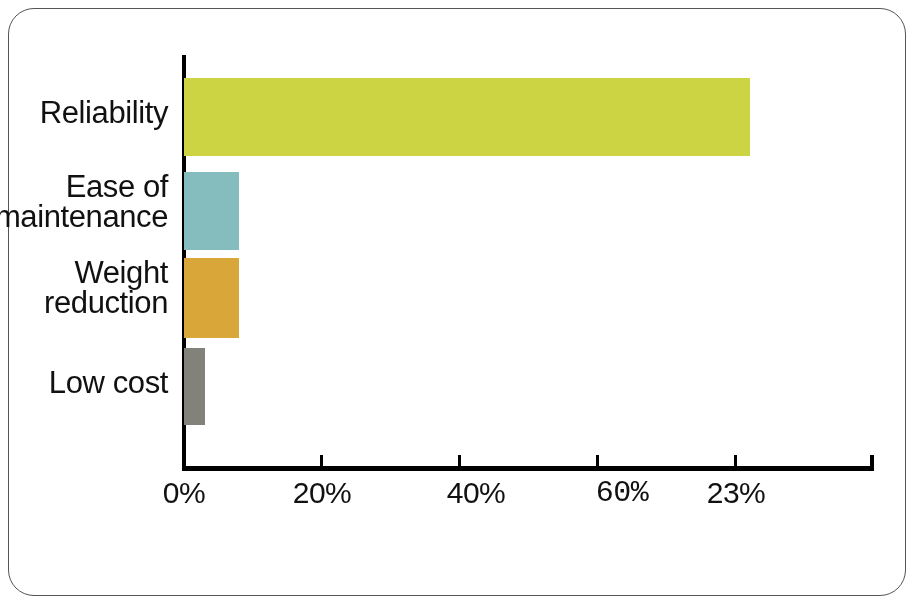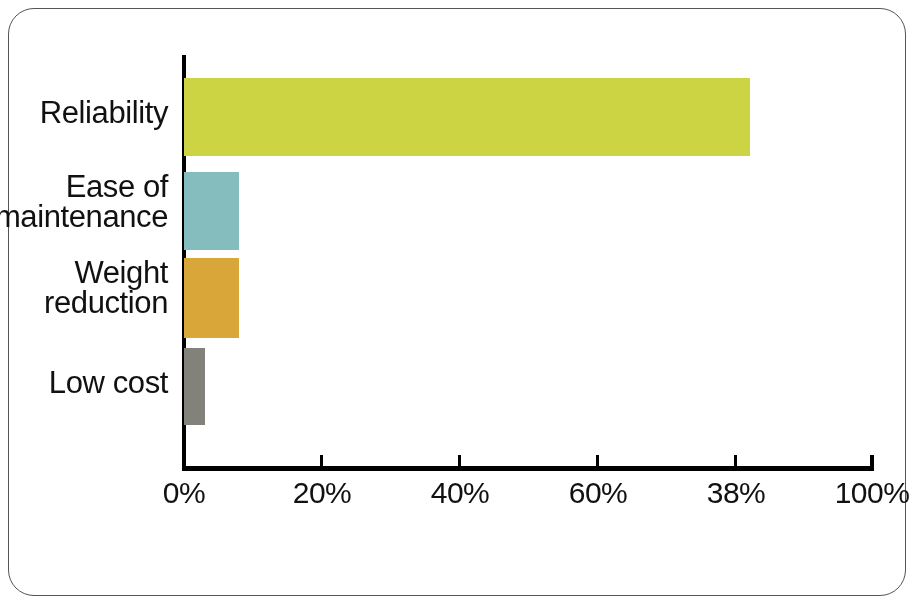--- a/index.html
+++ b/index.html
@@ -109,24 +109,23 @@
   <div class="x-axis-cap" style="left:182px;"></div>
   <div class="x-axis-cap" style="left:870px;"></div>
 
   <div class="tick" style="left:320px;"></div>
   <div class="tick" style="left:458px;"></div>
   <div class="tick" style="left:596px;"></div>
   <div class="tick" style="left:734px;"></div>
 
   <div class="tick-label" style="left:184px;">0%</div>
   <div class="tick-label" style="left:322px;text-align:center;">20%</div>
-  <div class="tick-label" style="left:460px;">40%</div>
-  <div class="tick-label" style="left:598px;">60%</div>
-  <div class="tick-label" style="left:736px;">38%</div>
-  <div class="tick-label" style="left:872px;">100%</div>
+  <div class="tick-label" style="left:476px;">40%</div>
+  <div class="tick-label" style="left:622px;font-family:Liberation Mono, monospace;">60%</div>
+  <div class="tick-label" style="left:736px;">23%</div>
 
   <div class="bar" id="bar-0" style="top: 78px; height: 78px; width: 565.8px; background: rgb(205, 212, 68);"></div>
   <div class="bar" id="bar-1" style="top: 172px; height: 78px; width: 55.2px; background: rgb(133, 188, 189);"></div>
   <div class="bar" id="bar-2" style="top: 258px; height: 80px; width: 55.2px; background: rgb(217, 166, 58);"></div>
   <div class="bar" id="bar-3" style="top: 348px; height: 77px; width: 20.7px; background: rgb(130, 130, 122);"></div>
 
   <div class="cat-label-wrap" style="top:98px;">
     <div class="cat-label">
       <span class="cat-line">Reliability</span>
     </div>

